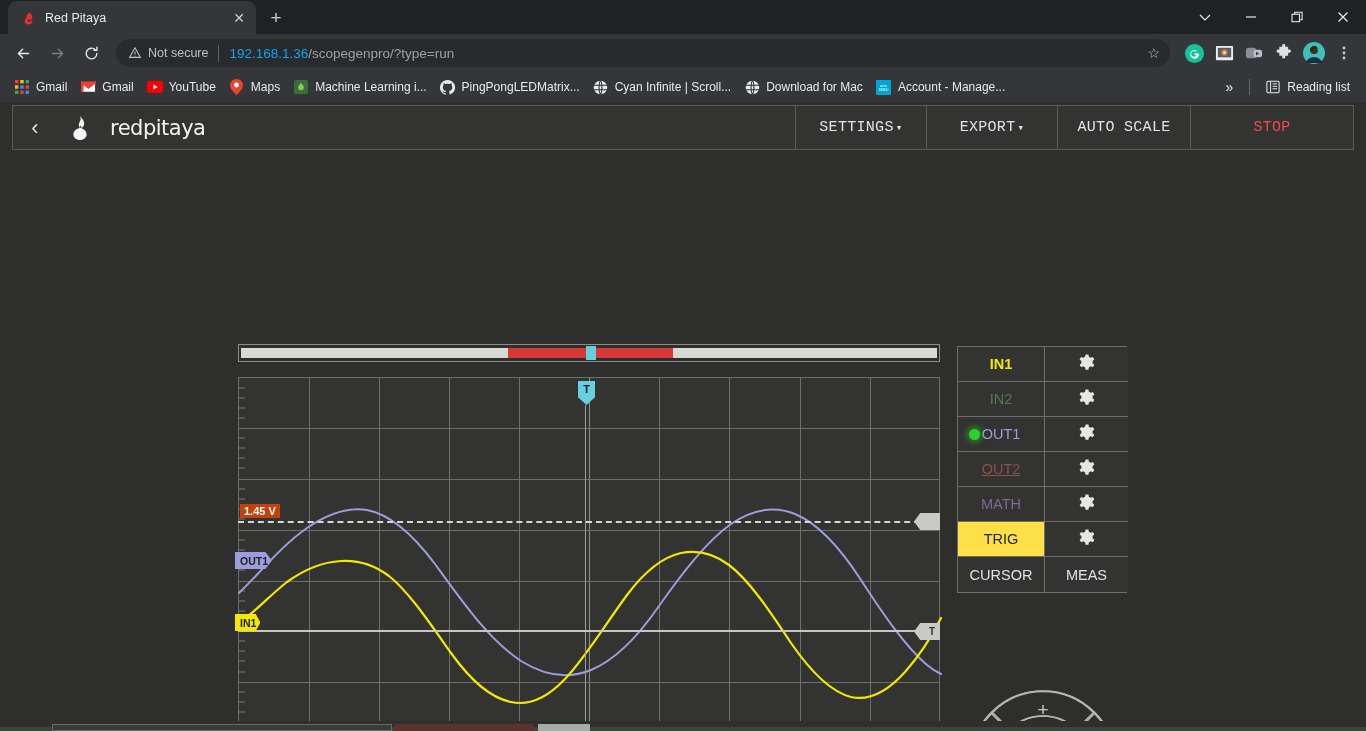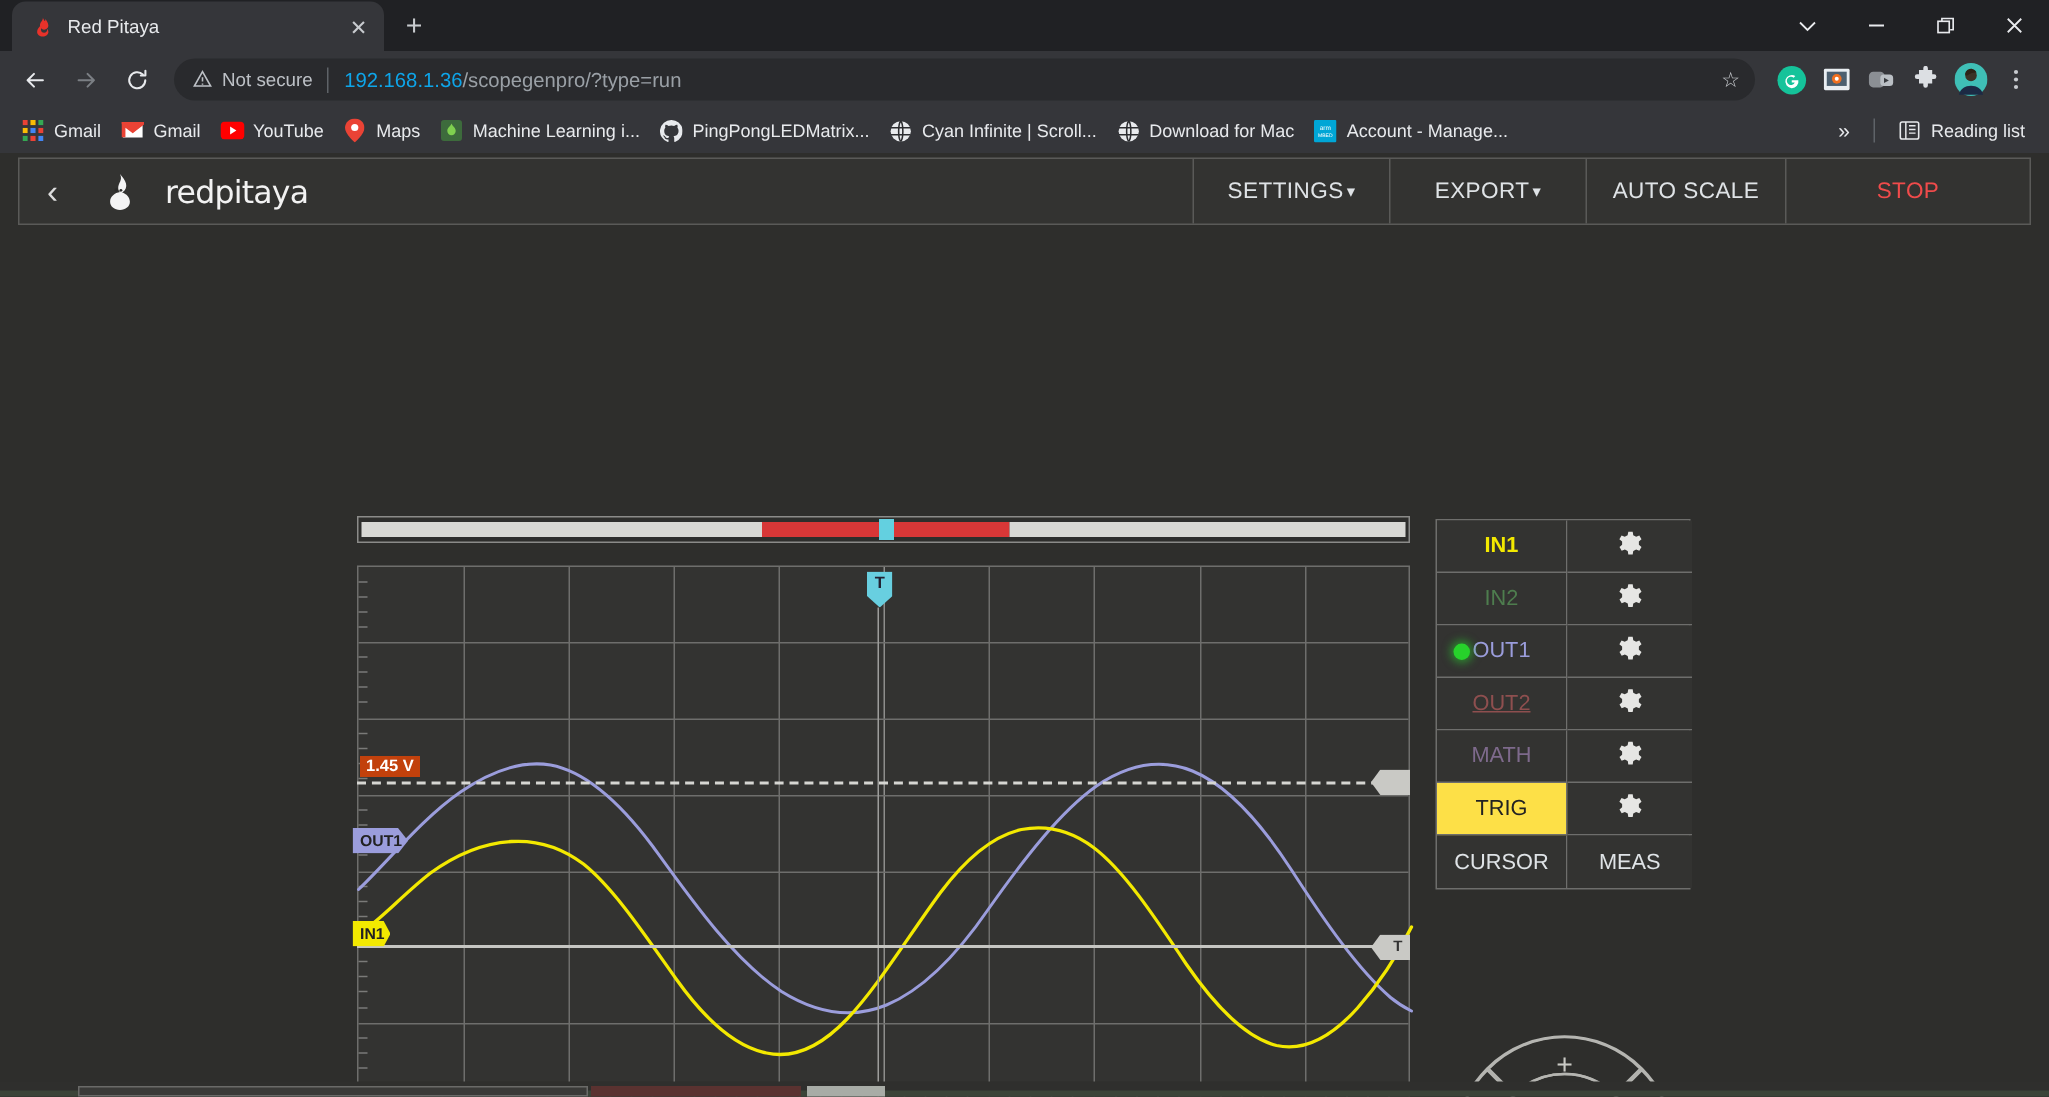--- a/index.html
+++ b/index.html
@@ -130,21 +130,21 @@
   }
   .hdr-logo { display: flex; align-items: center; padding-left: 12px; gap: 19px; }
   .logo-word {
     color: #f2f2f2; font-size: 21px; letter-spacing: -0.5px;
     font-family: "DejaVu Sans", sans-serif;
   }
   .hdr-spacer { flex: 1; }
   .hdr-btn {
     width: 131px; border-left: 1px solid #5a5a58;
     display: flex; align-items: center; justify-content: center;
-    color: #dfe3e6; font-size: 15px; cursor: pointer; letter-spacing: .3px;
+    color: #dfe3e6; font-size: 15px; cursor: pointer; letter-spacing: .3px; font-family: Liberation Mono, monospace;
   }
   .hdr-btn.wide { width: 133px; }
   .hdr-btn.stop { color: #f04b4b; width: 163px; }
 
   
   .scope { position: relative; }
 
   .zoombar {
     position: absolute; left: 238px; top: 194px;
     width: 702px; height: 18px;

